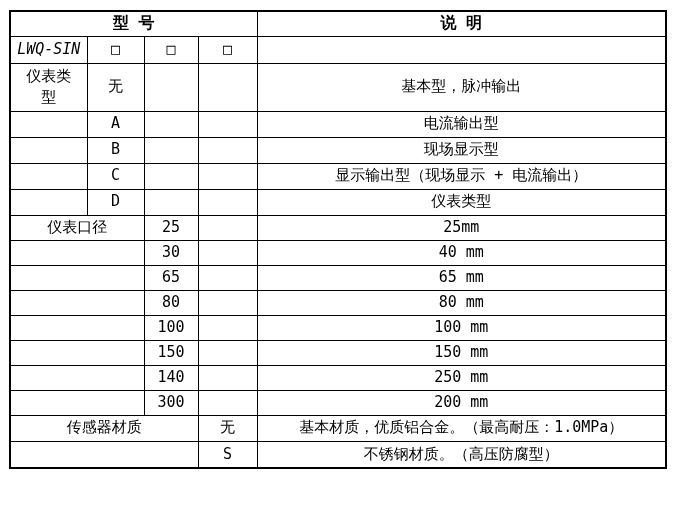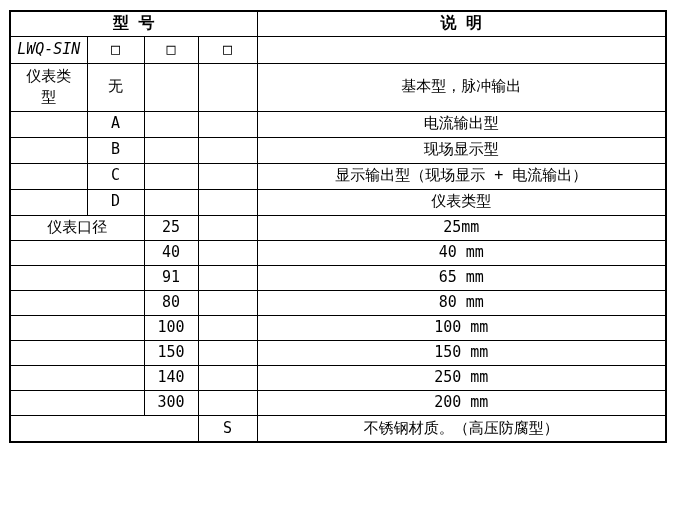--- a/index.html
+++ b/index.html
@@ -121,27 +121,27 @@
   </tr>
 
   <tr class="h-25">
     <td colspan="2">仪表口径</td>
     <td>25</td>
     <td></td>
     <td class="cell-desc">25mm</td>
   </tr>
   <tr class="h-25">
     <td colspan="2"></td>
-    <td>40</td>
+    <td>30</td>
     <td></td>
     <td class="cell-desc">40 mm</td>
   </tr>
   <tr class="h-25">
     <td colspan="2"></td>
-    <td>91</td>
+    <td>65</td>
     <td></td>
     <td class="cell-desc">65 mm</td>
   </tr>
   <tr class="h-25">
     <td colspan="2"></td>
     <td>80</td>
     <td></td>
     <td class="cell-desc">80 mm</td>
   </tr>
   <tr class="h-25">
@@ -162,19 +162,24 @@
     <td></td>
     <td class="cell-desc">250 mm</td>
   </tr>
   <tr class="h-25">
     <td colspan="2"></td>
     <td>300</td>
     <td></td>
     <td class="cell-desc">200 mm</td>
   </tr>
 
+  <tr class="h-26">
+    <td colspan="3">传感器材质</td>
+    <td>无</td>
+    <td class="cell-desc">基本材质，优质铝合金。（最高耐压：1.0MPa）</td>
+  </tr>
   <tr class="h-matlast">
     <td colspan="3"></td>
     <td>S</td>
     <td class="cell-desc">不锈钢材质。（高压防腐型）</td>
   </tr>
 </tbody>
   </table>
 
 </body></html>

